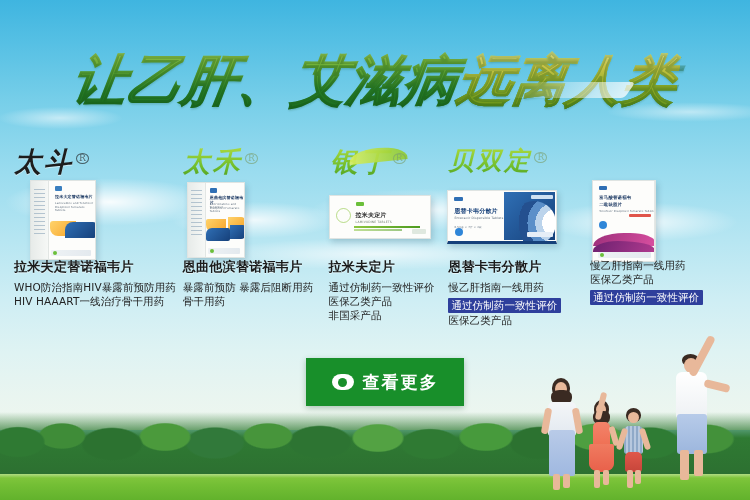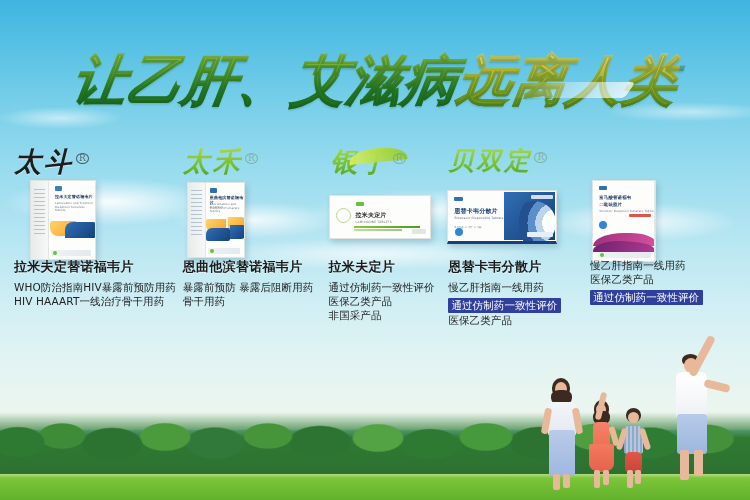--- a/index.html
+++ b/index.html
@@ -348,20 +348,27 @@
       </div>
       <div class="caption" style="top:118px;left:6px;">
         <div class="p-line">慢乙肝指南一线用药</div>
         <div class="p-line">医保乙类产品</div>
         <div><span class="p-line badge">通过仿制药一致性评价</span></div>
       </div>
     </div>
 
   </div>
 
+  <div class="cta">
+    <span class="eye">
+      <span class="outer"></span>
+        <span class="pupil"></span>
+    </span>
+    <span class="cta-label">查看更多</span>
+  </div>
 
   <div class="treeline"></div>
   <div class="grass"></div>
 
   <div class="family">
 
     <div class="fig" style="left:0px;top:48px;width:44px;height:110px;">
       <div class="hair" style="left:12px;top:0px;width:18px;height:20px;"></div>
       <div class="head" style="left:15px;top:4px;width:12px;height:14px;"></div>
       <div class="hair" style="left:11px;top:12px;width:21px;height:16px;border-radius:40% 40% 50% 50%;"></div>

